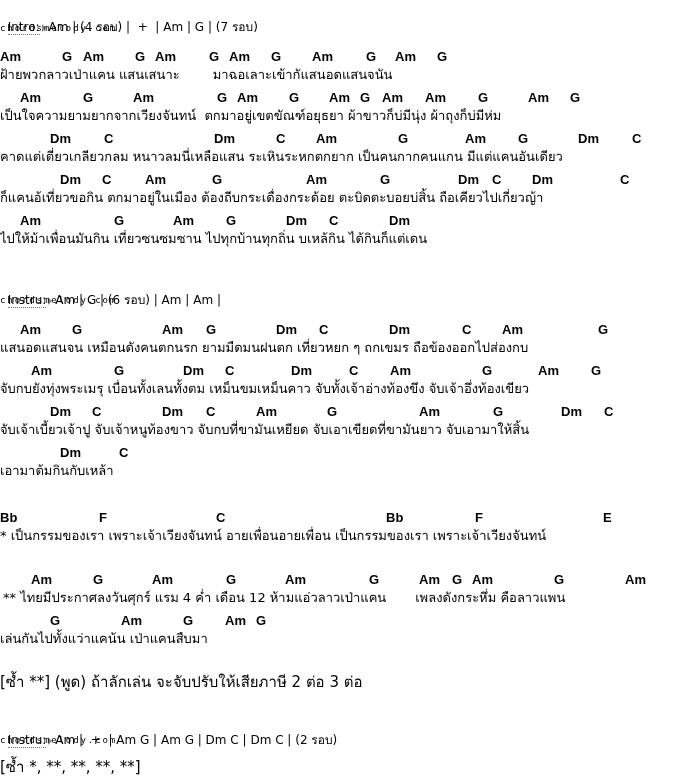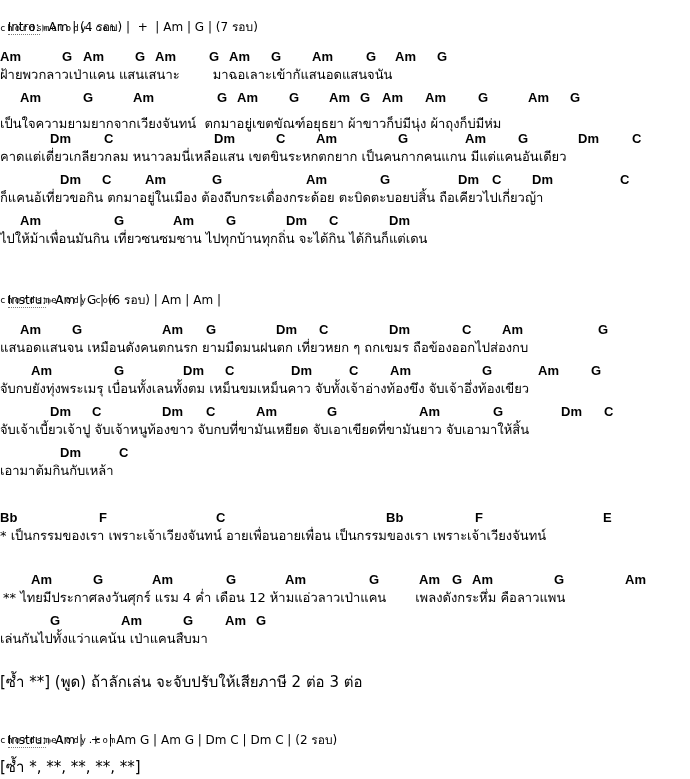--- a/index.html
+++ b/index.html
@@ -41,51 +41,51 @@
     <div class="abs chord" style="left: 217px; top: 90px;">G</div>
     <div class="abs chord" style="left: 237px; top: 90px;">Am</div>
     <div class="abs chord" style="left: 289px; top: 90px;">G</div>
     <div class="abs chord" style="left: 329px; top: 90px;">Am</div>
     <div class="abs chord" style="left: 360px; top: 90px;">G</div>
     <div class="abs chord" style="left: 382px; top: 90px;">Am</div>
     <div class="abs chord" style="left: 425px; top: 90px;">Am</div>
     <div class="abs chord" style="left: 478px; top: 90px;">G</div>
     <div class="abs chord" style="left: 528px; top: 90px;">Am</div>
     <div class="abs chord" style="left: 570px; top: 90px;">G</div>
-    <div class="abs lyric" style="left: 0px; top: 107px; margin-top: 8px;">เป็นใจความยามยากจากเวียงจันทน์  ตกมาอยู่เขตขัณฑ์อยุธยา ผ้าขาวก็บ่มีนุ่ง ผ้าถุงก็บ่มีห่ม</div>
+    <div class="abs lyric" style="left: 0px; top: 107px;">เป็นใจความยามยากจากเวียงจันทน์  ตกมาอยู่เขตขัณฑ์อยุธยา ผ้าขาวก็บ่มีนุ่ง ผ้าถุงก็บ่มีห่ม</div>
     <div class="abs chord" style="left: 50px; top: 131px;">Dm</div>
     <div class="abs chord" style="left: 104px; top: 131px;">C</div>
     <div class="abs chord" style="left: 214px; top: 131px;">Dm</div>
     <div class="abs chord" style="left: 276px; top: 131px;">C</div>
     <div class="abs chord" style="left: 316px; top: 131px;">Am</div>
     <div class="abs chord" style="left: 398px; top: 131px;">G</div>
     <div class="abs chord" style="left: 465px; top: 131px;">Am</div>
     <div class="abs chord" style="left: 518px; top: 131px;">G</div>
     <div class="abs chord" style="left: 578px; top: 131px;">Dm</div>
     <div class="abs chord" style="left: 632px; top: 131px;">C</div>
-    <div class="abs lyric" style="left: 0px; top: 148px;">คาดแต่เตี่ยวเกลียวกลม หนาวลมนี่เหลือแสน เขตขินระหกตกยาก เป็นคนกากคนแกน มีแต่แคนอันเดียว</div>
+    <div class="abs lyric" style="left: 0px; top: 148px;">คาดแต่เตี่ยวเกลียวกลม หนาวลมนี่เหลือแสน ระเหินระหกตกยาก เป็นคนกากคนแกน มีแต่แคนอันเดียว</div>
     <div class="abs chord" style="left: 60px; top: 172px;">Dm</div>
     <div class="abs chord" style="left: 102px; top: 172px;">C</div>
     <div class="abs chord" style="left: 145px; top: 172px;">Am</div>
     <div class="abs chord" style="left: 212px; top: 172px;">G</div>
     <div class="abs chord" style="left: 306px; top: 172px;">Am</div>
     <div class="abs chord" style="left: 380px; top: 172px;">G</div>
     <div class="abs chord" style="left: 458px; top: 172px;">Dm</div>
     <div class="abs chord" style="left: 492px; top: 172px;">C</div>
     <div class="abs chord" style="left: 532px; top: 172px;">Dm</div>
     <div class="abs chord" style="left: 620px; top: 172px;">C</div>
     <div class="abs lyric" style="left: 0px; top: 189px;">ก็แคนอ้เที่ยวขอกิน ตกมาอยู่ในเมือง ต้องถีบกระเดื่องกระด้อย ตะบิดตะบอยบ่สิ้น ถือเคียวไปเกี่ยวญ้า</div>
     <div class="abs chord" style="left: 20px; top: 213px;">Am</div>
     <div class="abs chord" style="left: 114px; top: 213px;">G</div>
     <div class="abs chord" style="left: 173px; top: 213px;">Am</div>
     <div class="abs chord" style="left: 226px; top: 213px;">G</div>
     <div class="abs chord" style="left: 286px; top: 213px;">Dm</div>
     <div class="abs chord" style="left: 329px; top: 213px;">C</div>
     <div class="abs chord" style="left: 389px; top: 213px;">Dm</div>
-    <div class="abs lyric" style="left: 0px; top: 230px;">ไปให้ม้าเพื่อนมันกิน เที่ยวซนซมซาน ไปทุกบ้านทุกถิ่น จะได้กิน ได้กินก็แต่เดน</div>
+    <div class="abs lyric" style="left: 0px; top: 230px;">ไปให้ม้าเพื่อนมันกิน เที่ยวซนซมซาน ไปทุกบ้านทุกถิ่น บเหล้กิน ได้กินก็แต่เดน</div>
   </div>
 
 <div class="abs label-row" style="left:0;top:279px;">
   <span class="label-key">Instru:</span><span class="tri"></span><span>Am | G | (6 รอบ) | Am | Am |</span>
 </div>
 <div class="abs site" style="left:0;top:295px;">chordsmelody.com</div>
 
 <div id="verse2">
     <div class="abs chord" style="left: 20px; top: 322px;">Am</div>
     <div class="abs chord" style="left: 72px; top: 322px;">G</div>

